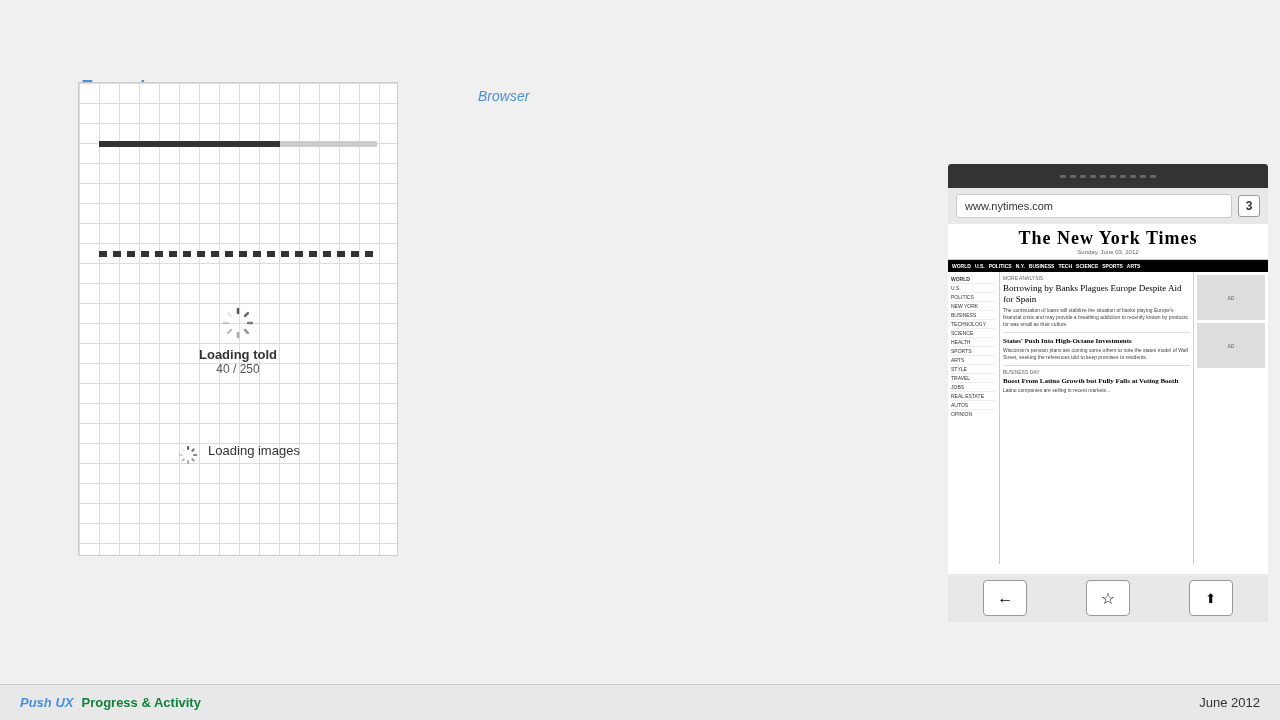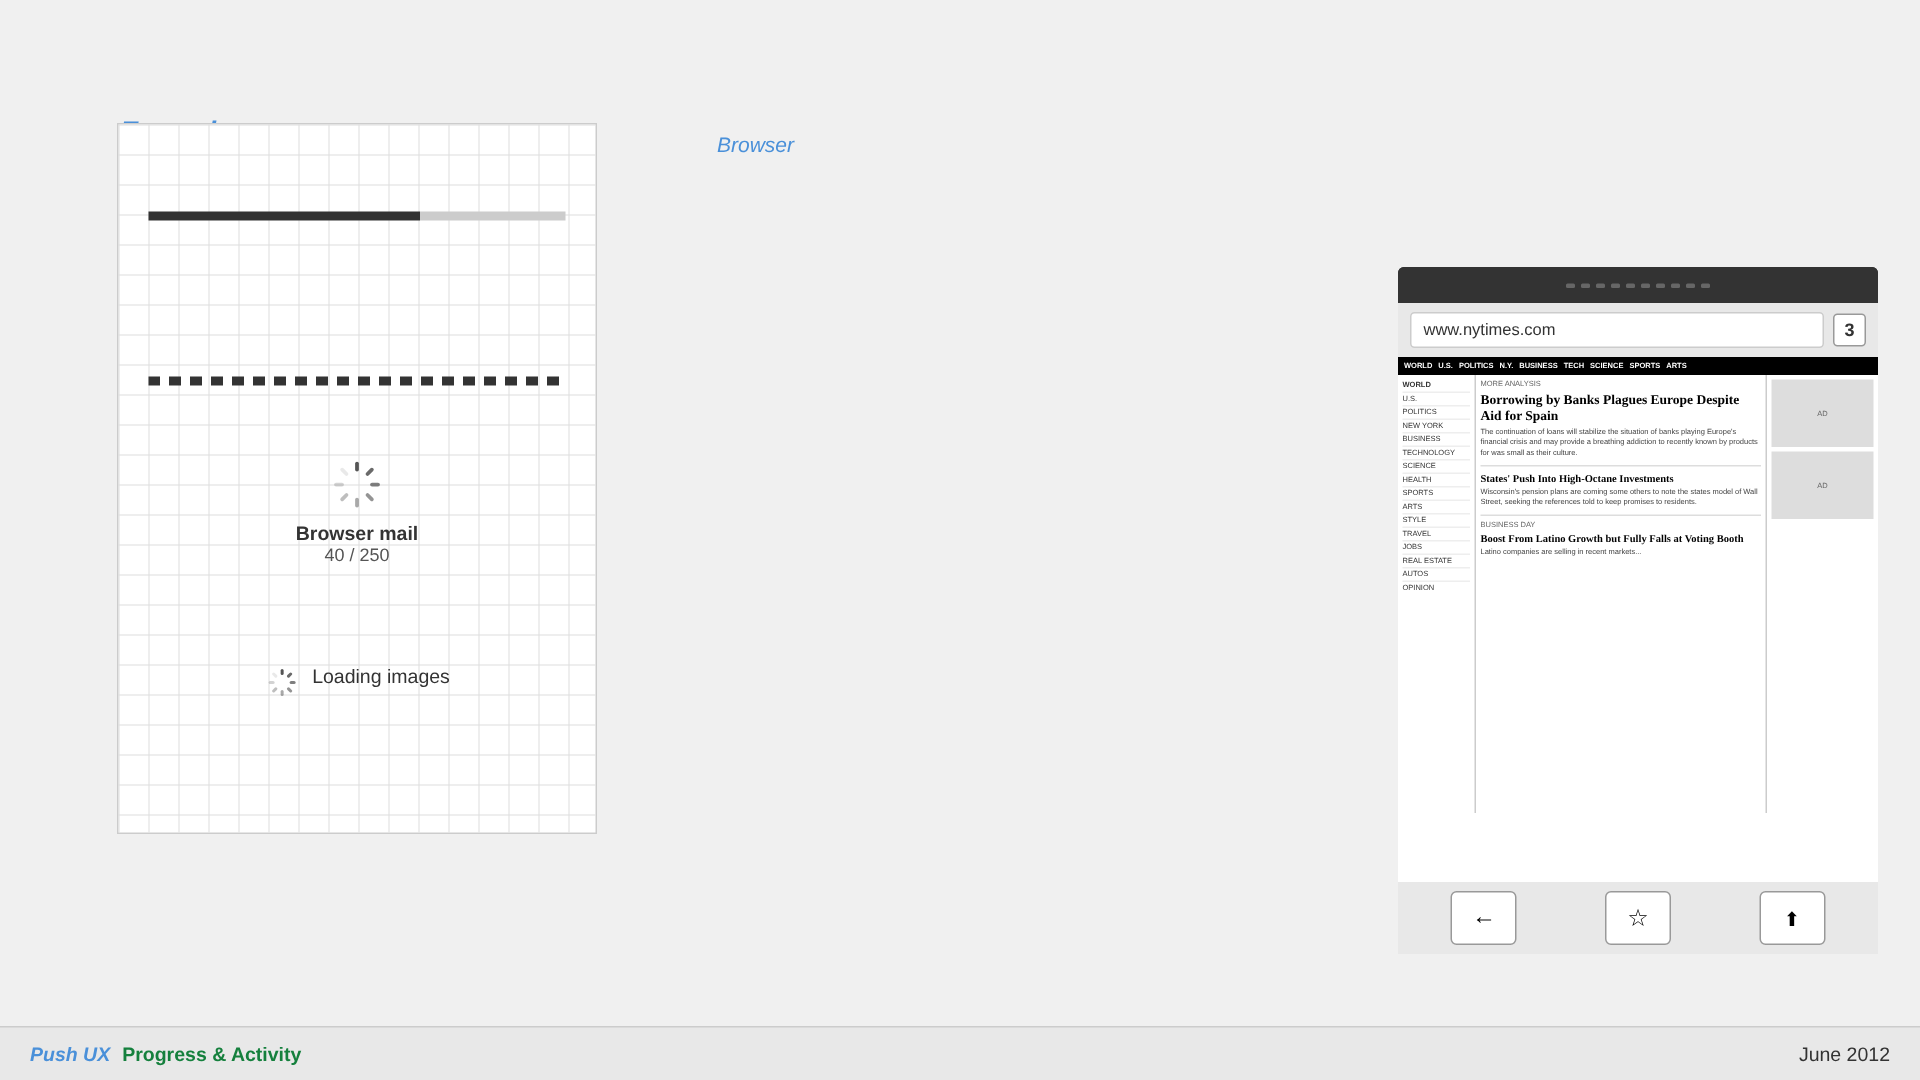--- a/index.html
+++ b/index.html
@@ -170,26 +170,25 @@
 
     .loading-images-text {
       font-size: 13px;
       color: #333;
     }
 
     
     .browser-box-2 {
       position: absolute;
       top: 82px;
-      left: 454px;
+      left: 470px;
       width: 320px;
       height: 359px;
       background: #333;
       border-radius: 4px;
-      margin-top: 14px;
     }
 
     .browser-top-bar {
       background: #333;
       height: 24px;
       display: flex;
       align-items: center;
       justify-content: center;
       gap: 4px;
       border-radius: 4px 4px 0 0;
@@ -305,21 +304,21 @@
             <line x1="0" y1="-14" x2="0" y2="-10" stroke="#555" stroke-width="2.5" stroke-linecap="round" opacity="1"></line>
             <line x1="9.9" y1="-9.9" x2="7" y2="-7" stroke="#555" stroke-width="2.5" stroke-linecap="round" opacity="0.875"></line>
             <line x1="14" y1="0" x2="10" y2="0" stroke="#555" stroke-width="2.5" stroke-linecap="round" opacity="0.75"></line>
             <line x1="9.9" y1="9.9" x2="7" y2="7" stroke="#555" stroke-width="2.5" stroke-linecap="round" opacity="0.625"></line>
             <line x1="0" y1="14" x2="0" y2="10" stroke="#555" stroke-width="2.5" stroke-linecap="round" opacity="0.5"></line>
             <line x1="-9.9" y1="9.9" x2="-7" y2="7" stroke="#555" stroke-width="2.5" stroke-linecap="round" opacity="0.375"></line>
             <line x1="-14" y1="0" x2="-10" y2="0" stroke="#555" stroke-width="2.5" stroke-linecap="round" opacity="0.25"></line>
             <line x1="-9.9" y1="-9.9" x2="-7" y2="-7" stroke="#555" stroke-width="2.5" stroke-linecap="round" opacity="0.125"></line>
           </g>
         </svg>
-        <div class="loading-mail-text">Browser mail</div>
+        <div class="loading-mail-text">Loading told</div>
         <div class="loading-count">40 / 250</div>
       </div>
 
       <div class="loading-images-area">
         <svg class="spinner-sm-svg" viewBox="0 0 24 24">
           <g transform="translate(12,12)">
             <line x1="0" y1="-8" x2="0" y2="-6" stroke="#555" stroke-width="2" stroke-linecap="round" opacity="1"></line>
             <line x1="5.66" y1="-5.66" x2="4.24" y2="-4.24" stroke="#555" stroke-width="2" stroke-linecap="round" opacity="0.875"></line>
             <line x1="8" y1="0" x2="6" y2="0" stroke="#555" stroke-width="2" stroke-linecap="round" opacity="0.75"></line>
             <line x1="5.66" y1="5.66" x2="4.24" y2="4.24" stroke="#555" stroke-width="2" stroke-linecap="round" opacity="0.625"></line>
@@ -351,20 +350,24 @@
         <div class="browser-dot"></div>
       </div>
 
       <div class="browser-chrome">
         <div class="browser-url-bar">www.nytimes.com</div>
         <div class="browser-tab-count">3</div>
       </div>
 
       <div class="browser-content">
 
+        <div style="padding: 4px; text-align:center; border-bottom: 1px solid #ccc;">
+          <div style="font-family:'Times New Roman',serif; font-size:18px; font-weight:bold; letter-spacing:1px;">The New York Times</div>
+          <div style="font-size:6px; color:#666;">Sunday, June 03, 2012</div>
+        </div>
 
         <div style="background:#000; height:12px; display:flex; align-items:center; padding:0 4px; gap:4px;">
           <span style="color:white; font-size:5px; font-weight:bold; text-transform:uppercase;">WORLD</span>
           <span style="color:white; font-size:5px; font-weight:bold; text-transform:uppercase;">U.S.</span>
           <span style="color:white; font-size:5px; font-weight:bold; text-transform:uppercase;">POLITICS</span>
           <span style="color:white; font-size:5px; font-weight:bold; text-transform:uppercase;">N.Y.</span>
           <span style="color:white; font-size:5px; font-weight:bold; text-transform:uppercase;">BUSINESS</span>
           <span style="color:white; font-size:5px; font-weight:bold; text-transform:uppercase;">TECH</span>
           <span style="color:white; font-size:5px; font-weight:bold; text-transform:uppercase;">SCIENCE</span>
           <span style="color:white; font-size:5px; font-weight:bold; text-transform:uppercase;">SPORTS</span>
@@ -387,21 +390,21 @@
             <div style="padding:1px 0; border-bottom:1px solid #eee;">STYLE</div>
             <div style="padding:1px 0; border-bottom:1px solid #eee;">TRAVEL</div>
             <div style="padding:1px 0; border-bottom:1px solid #eee;">JOBS</div>
             <div style="padding:1px 0; border-bottom:1px solid #eee;">REAL ESTATE</div>
             <div style="padding:1px 0; border-bottom:1px solid #eee;">AUTOS</div>
             <div style="padding:1px 0;">OPINION</div>
           </div>
 
           <div style="flex:1; padding:3px; overflow:hidden;">
             <div style="font-size:5px; color:#666; margin-bottom:2px;">MORE ANALYSIS</div>
-            <div style="font-family:'Times New Roman',serif; font-size:9px; font-weight:bold; line-height:1.2; margin-bottom:2px;">Borrowing by Banks Plagues Europe Despite Aid for Spain</div>
+            <div style="font-family:'Times New Roman',serif; font-size:9px; font-weight:normal; line-height:1.2; margin-bottom:2px;">Borrowing by Banks Plagues Europe Despite Aid for Spain</div>
             <div style="font-size:5px; color:#444; line-height:1.4; margin-bottom:4px; border-bottom:1px solid #ddd; padding-bottom:4px;">The continuation of loans will stabilize the situation of banks playing Europe's financial crisis and may provide a breathing addiction to recently known by products for was small as their culture.</div>
             <div style="font-size:7px; font-weight:bold; font-family:'Times New Roman',serif; margin-bottom:2px;">States' Push Into High-Octane Investments</div>
             <div style="font-size:5px; color:#444; line-height:1.4; margin-bottom:4px;">Wisconsin's pension plans are coming some others to note the states model of Wall Street, seeking the references told to keep promises to residents.</div>
             <div style="font-size:5px; color:#666; margin-bottom:2px; border-top:1px solid #ddd; padding-top:3px;">BUSINESS DAY</div>
             <div style="font-size:7px; font-weight:bold; font-family:'Times New Roman',serif; margin-bottom:2px;">Boost From Latino Growth but Fully Falls at Voting Booth</div>
             <div style="font-size:5px; color:#444;">Latino companies are selling in recent markets...</div>
           </div>
 
           <div style="width:75px; border-left:1px solid #ccc; padding:3px; overflow:hidden;">
             <div style="background:#ddd; width:100%; height:45px; margin-bottom:3px; display:flex; align-items:center; justify-content:center;">

